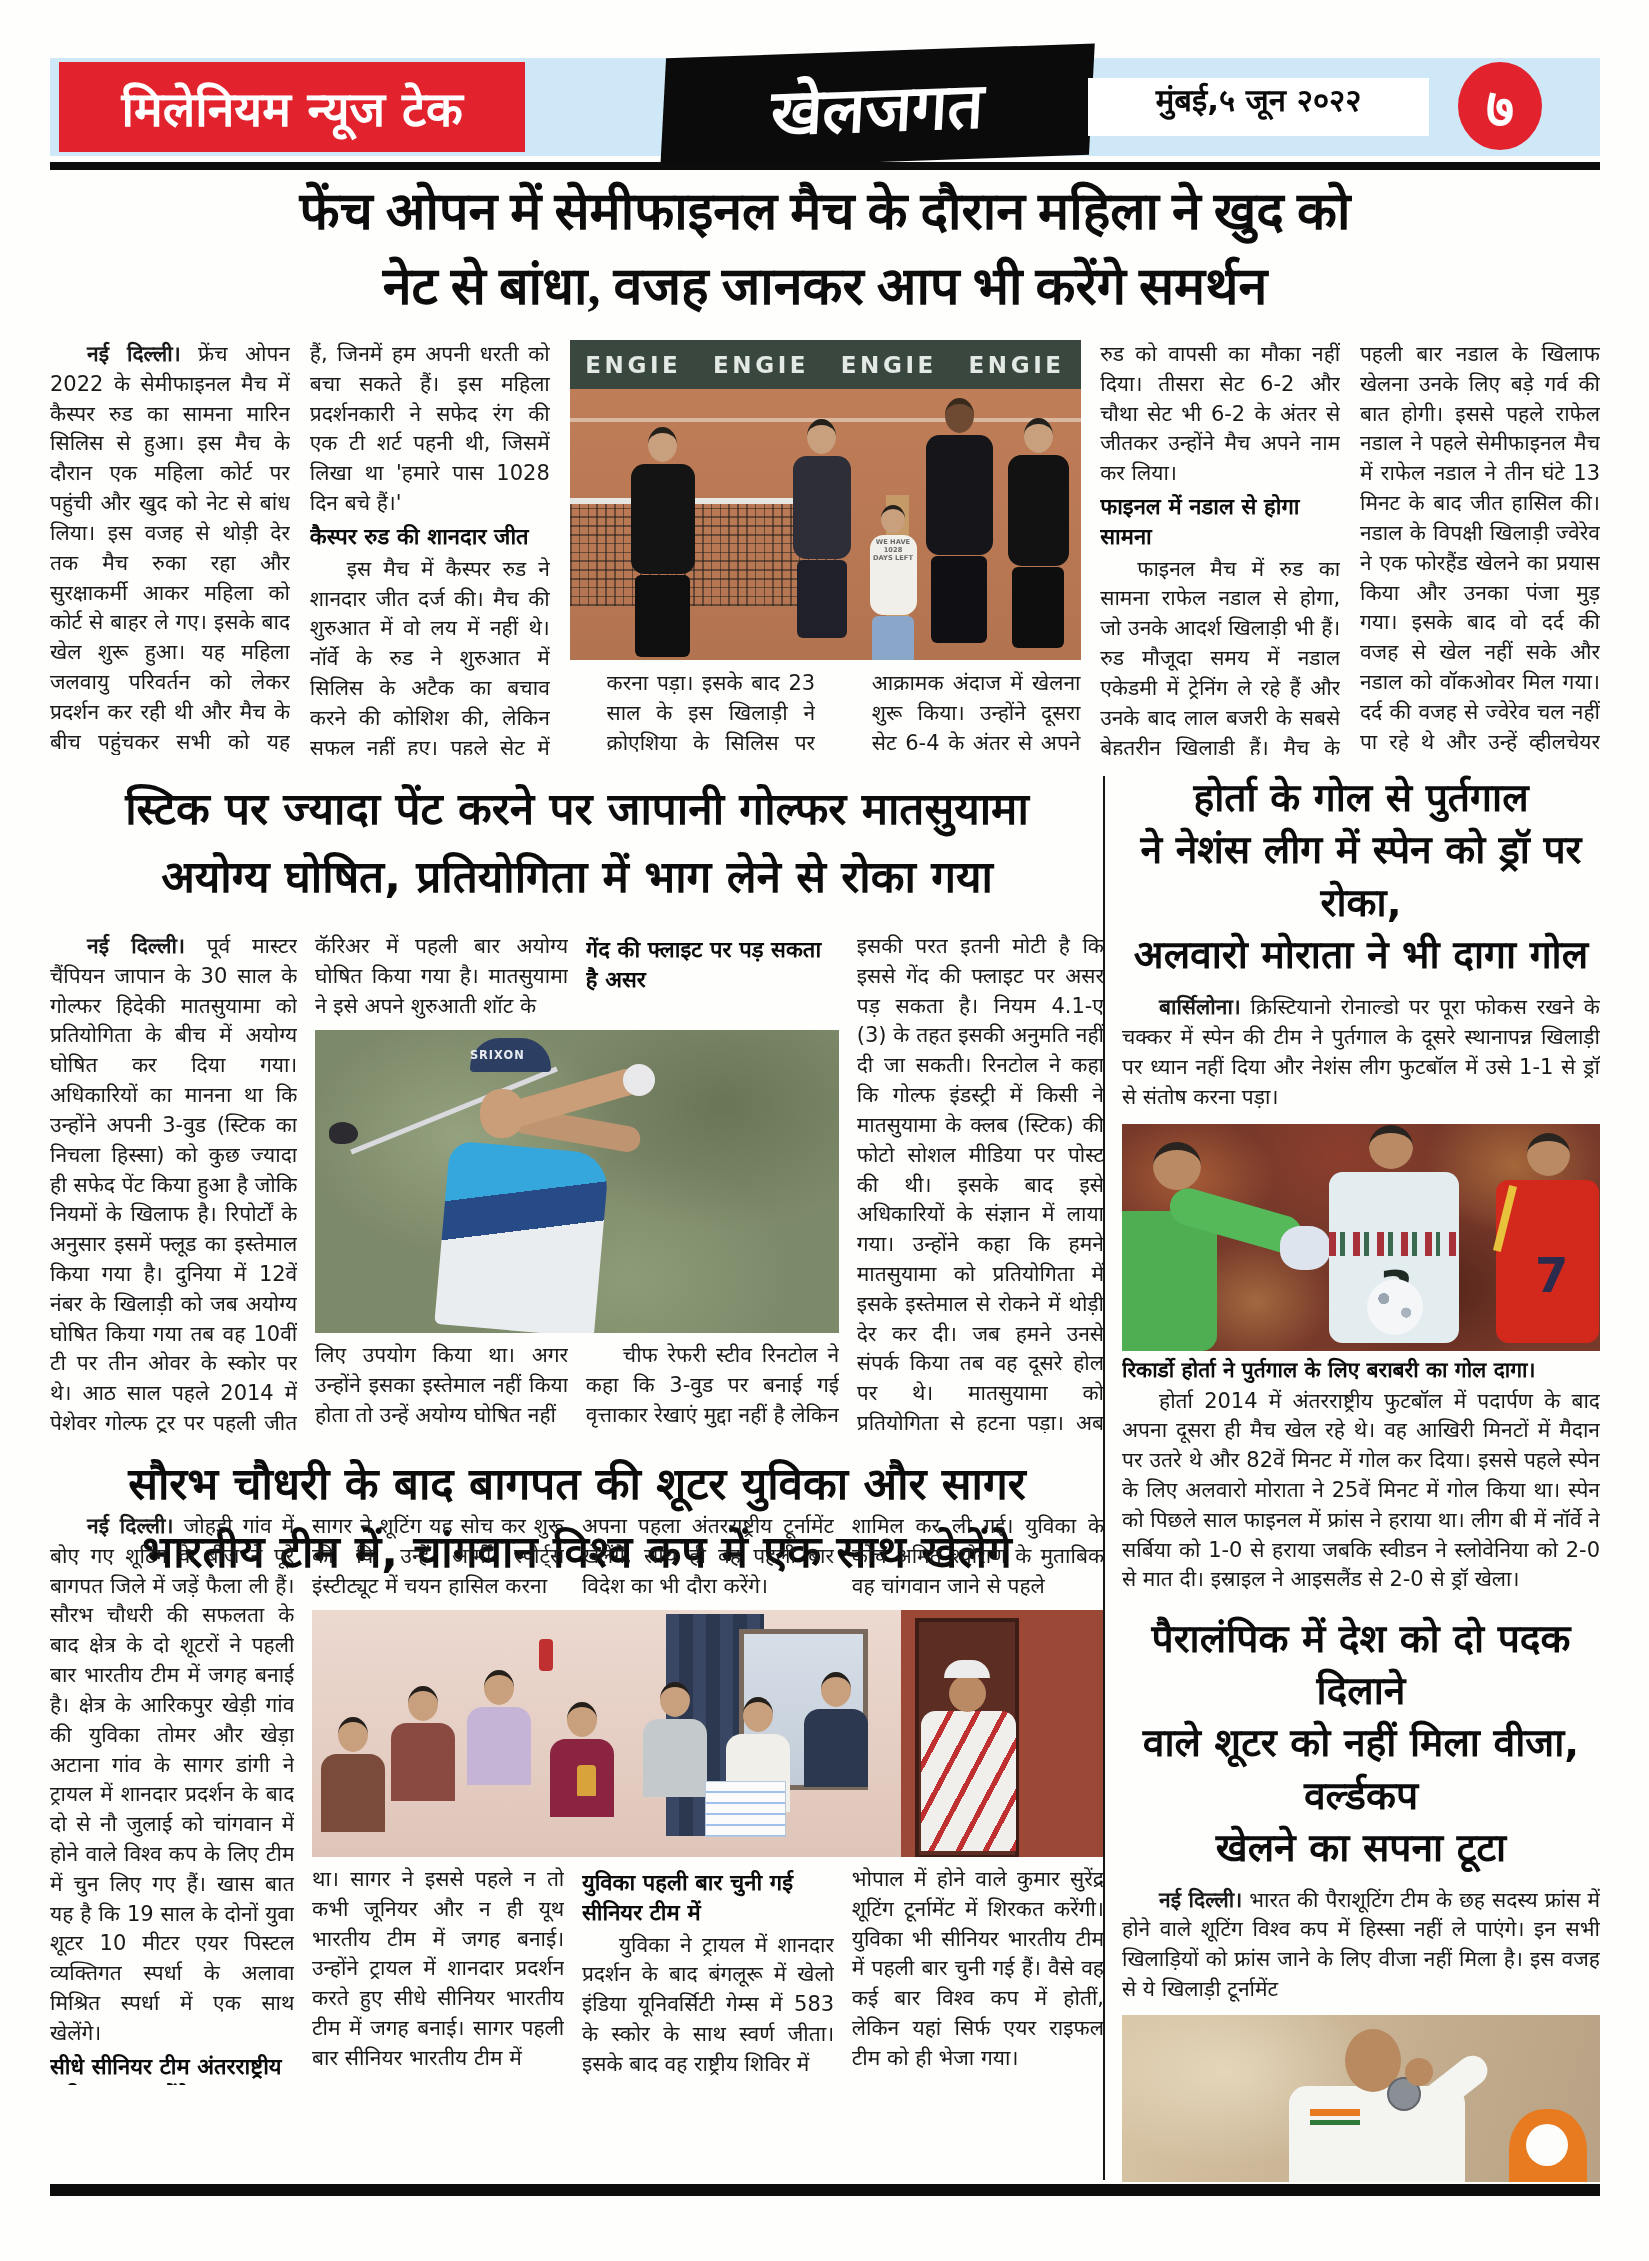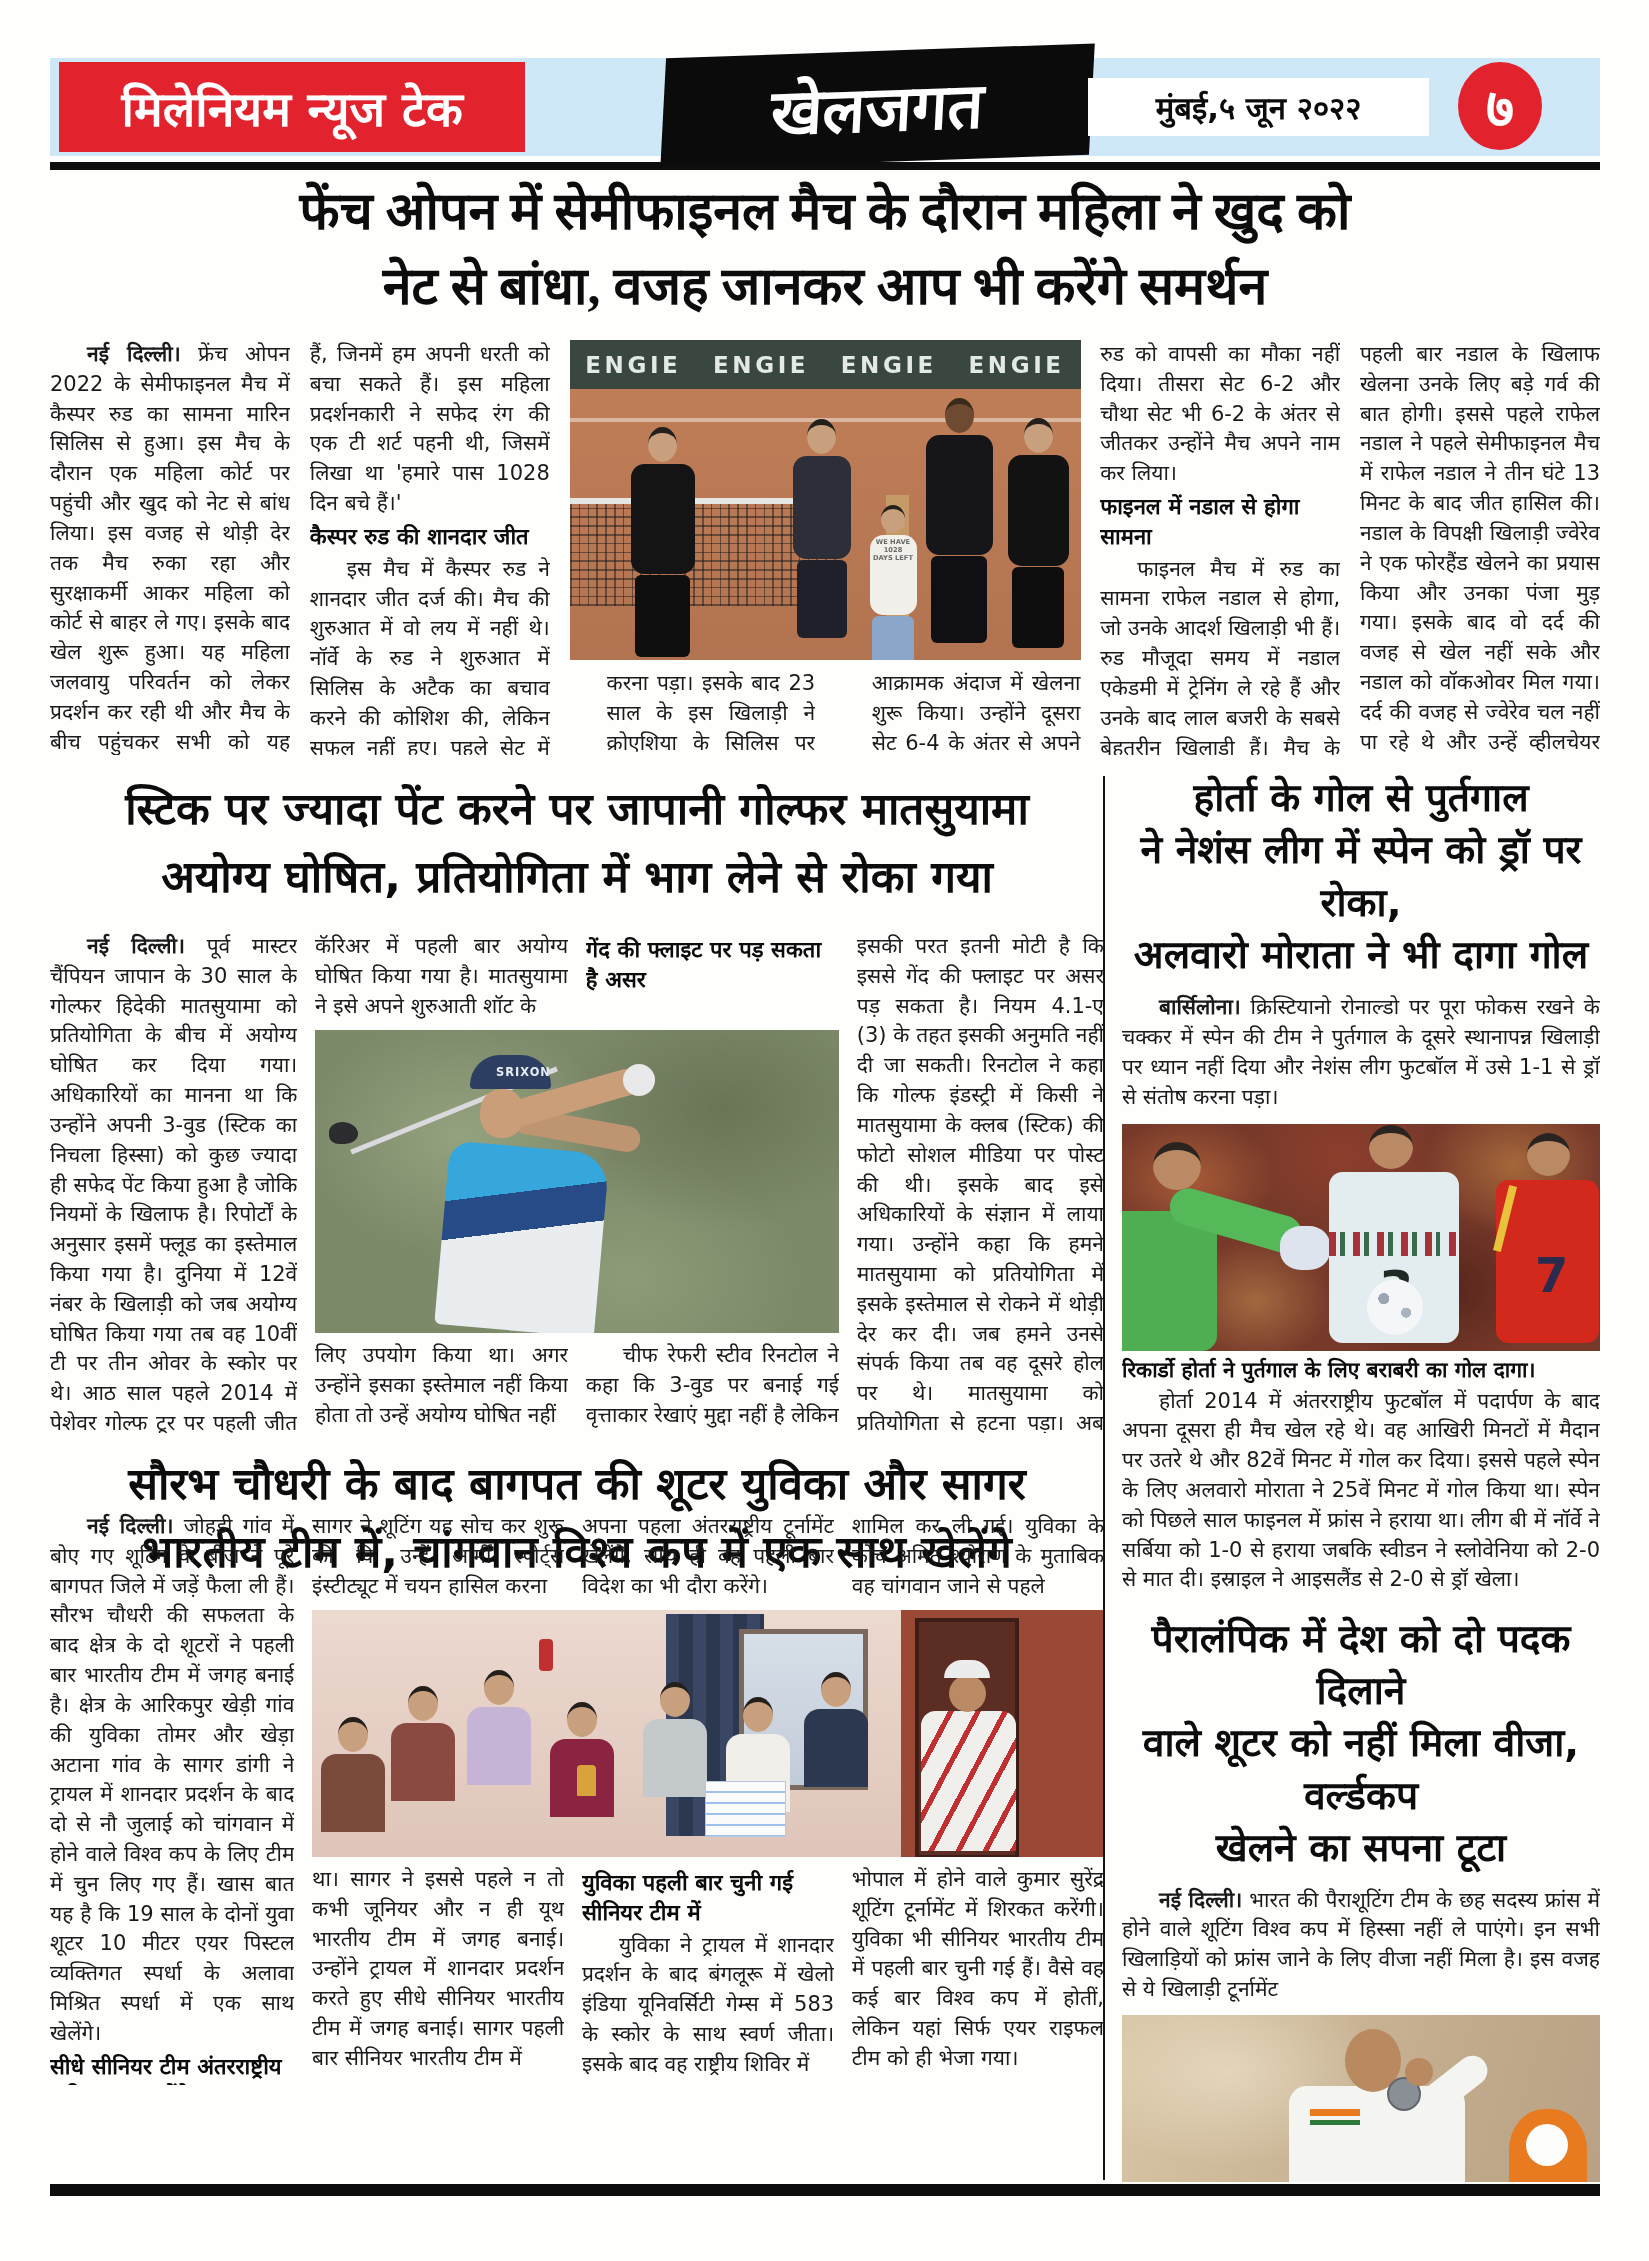--- a/index.html
+++ b/index.html
@@ -10,21 +10,21 @@
         font-family:"DejaVu Sans","Liberation Sans",sans-serif;color:var(--body);}
   
   .band{position:absolute;left:50px;top:58px;width:1550px;height:98px;background:var(--band);}
   .logo{position:absolute;left:9.3px;top:4.1px;width:466px;height:90px;background:var(--red);
         color:#fff;display:flex;align-items:center;justify-content:center;
         font-weight:800;font-size:48px;white-space:nowrap;}
   .section-box{position:absolute;left:613px;top:-7.2px;width:429px;height:111px;background:#0b0b0b;
         color:#fff;display:flex;align-items:center;justify-content:center;font-size:63px;font-weight:800;
         transform:rotate(-2deg) skewX(-5deg);}
   .date-box{position:absolute;right:171px;top:19.7px;width:341px;height:58px;background:#fff;
-        color:#0b0b0b;display:flex;align-items:center;justify-content:center;font-size:31px;font-weight:700;}
+        color:#0b0b0b;display:flex;justify-content:center;font-size:31px;font-weight:700;}
   .page-num{position:absolute;right:58px;top:4.1px;width:84px;height:88px;background:var(--red);color:#fff;
         border-radius:50%;display:flex;align-items:center;justify-content:center;font-size:54px;font-weight:700;}
   .rule{position:absolute;background:#0d0d0d;}
   
   .h1{position:absolute;left:50px;top:174px;width:1550px;text-align:center;color:var(--ink);
       font-weight:800;font-size:52px;line-height:1.45;font-family:Liberation Serif, serif;}
   .h2{position:absolute;text-align:center;color:var(--ink);font-weight:800;font-size:44px;line-height:1.55;}
   .h3{text-align:center;color:var(--ink);font-weight:800;font-size:39px;line-height:1.34;}
   .txt{font-size:21px;line-height:1.42;text-align:justify;color:var(--body);margin:0;}
   .txt.ind{text-indent:37px;}
@@ -69,22 +69,22 @@
   .fg-legs{border-radius:6.2px;margin:1px auto 0;}
   .shirt-note{font-size:6.7px;line-height:1.15;color:#6a6a6a;text-align:center;padding-top:4.1px;font-weight:700;}
   
   .ph-golf{width:100%;height:303px;background:#7d8a6a;}
   .g-blur{position:absolute;inset:0;background:
       radial-gradient(217px 166px at 28% 35%,#95a27f,transparent 70%),
       radial-gradient(248px 176px at 78% 25%,#6a7557,transparent 70%),
       radial-gradient(238px 176px at 60% 82%,#8e9b78,transparent 70%);}
   .g-club{position:absolute;left:28px;top:78px;width:222px;height:4.7px;background:#dadade;transform:rotate(-22deg);}
   .g-clubhead{position:absolute;left:14.5px;top:92px;width:29px;height:22px;background:#2b2b30;border-radius:50% 60% 50% 40%;}
-  .g-cap{position:absolute;left:155px;top:25px;width:81px;height:34px;background:#2c3f63;
-         border-radius:31px 31px 4.1px 4.1px;display:flex;align-items:center;justify-content:flex-end;
+  .g-cap{position:absolute;left:155px;top:8px;width:81px;height:34px;background:#2c3f63;
+         border-radius:31px 31px 4.1px 4.1px;display:flex;align-items:center;justify-content:flex-start;
          color:#e8ecf2;font-weight:700;font-size:11.4px;letter-spacing:1px;}
   .g-face{position:absolute;left:165px;top:59px;width:44px;height:49px;background:#c99e79;border-radius:46%;}
   .g-arm1{position:absolute;left:191px;top:54px;width:135px;height:27px;background:#c99e79;border-radius:15.5px;transform:rotate(-16deg);}
   .g-arm2{position:absolute;left:197px;top:87px;width:129px;height:26px;background:#bf9470;border-radius:15.5px;transform:rotate(10deg);}
   .g-glove{position:absolute;left:308px;top:34px;width:32px;height:32px;background:#e9e9ec;border-radius:50%;}
   .g-torso{position:absolute;left:127px;top:117px;width:160px;height:184px;border-radius:23px 36px 6.2px 6.2px;
            transform:rotate(5deg);
            background:linear-gradient(168deg,#35a7dc 0 28%,#274b86 28% 46%,#e9edf0 46% 100%);}
   
   .ph-foot{width:100%;height:227px;background:#77392a;}

